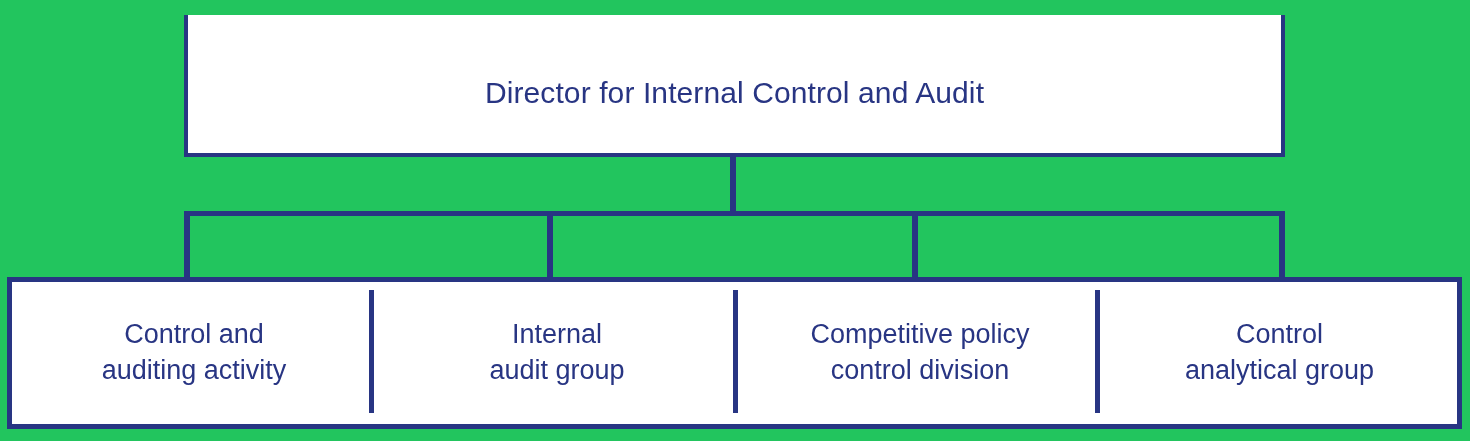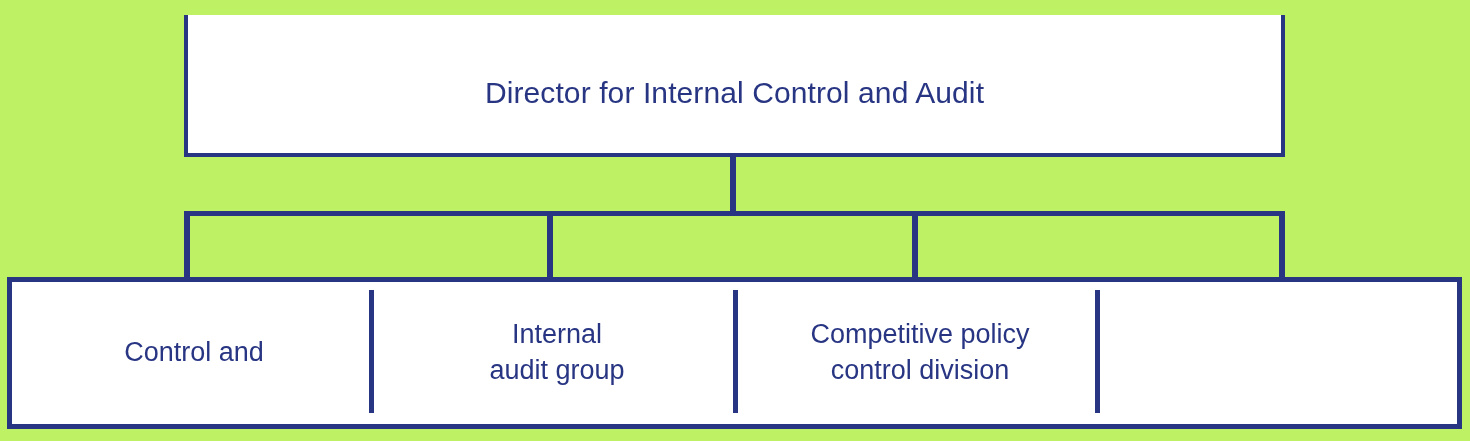--- a/index.html
+++ b/index.html
@@ -7,21 +7,21 @@
     padding: 0;
     background: #ffffff;
   }
   body {
     font-family: "Liberation Sans", sans-serif;
   }
   #org-chart {
     position: relative;
     width: 1470px;
     height: 441px;
-    background: #bef264;
+    background: #22c55e;
     overflow: hidden;
   }
 
   
   .root-box {
     position: absolute;
     left: 184px;
     top: 15px;
     width: 1101px;
     height: 142px;
@@ -138,27 +138,30 @@
 
   <div class="connector stem-vertical"></div>
   <div class="connector bus-horizontal"></div>
   <div class="connector drop drop-1"></div>
   <div class="connector drop drop-2"></div>
   <div class="connector drop drop-3"></div>
   <div class="connector drop drop-4"></div>
 
   <div class="group-box">
     <div class="group-cell cell-w1">
-      <span><span>Control and</span><br></span>
+      <span><span>Control and</span><br><span>auditing activity</span></span>
     </div>
     <div class="group-cell cell-w3">
       <span><span>Internal</span><br><span>audit group</span></span>
     </div>
     <div class="group-cell cell-w2">
       <span><span>Competitive policy</span><br><span>control division</span></span>
+    </div>
+    <div class="group-cell cell-w4">
+      <span><span>Control</span><br><span>analytical group</span></span>
     </div>
   </div>
 
   <div class="cell-divider divider-1"></div>
   <div class="cell-divider divider-2"></div>
   <div class="cell-divider divider-3"></div>
 
 </div>
 
 </body></html>

